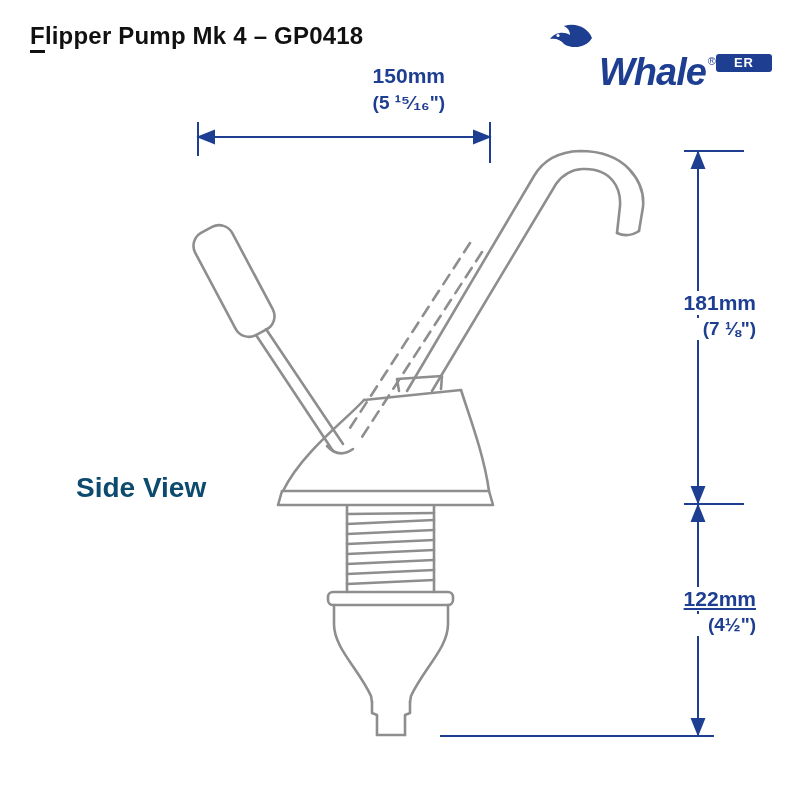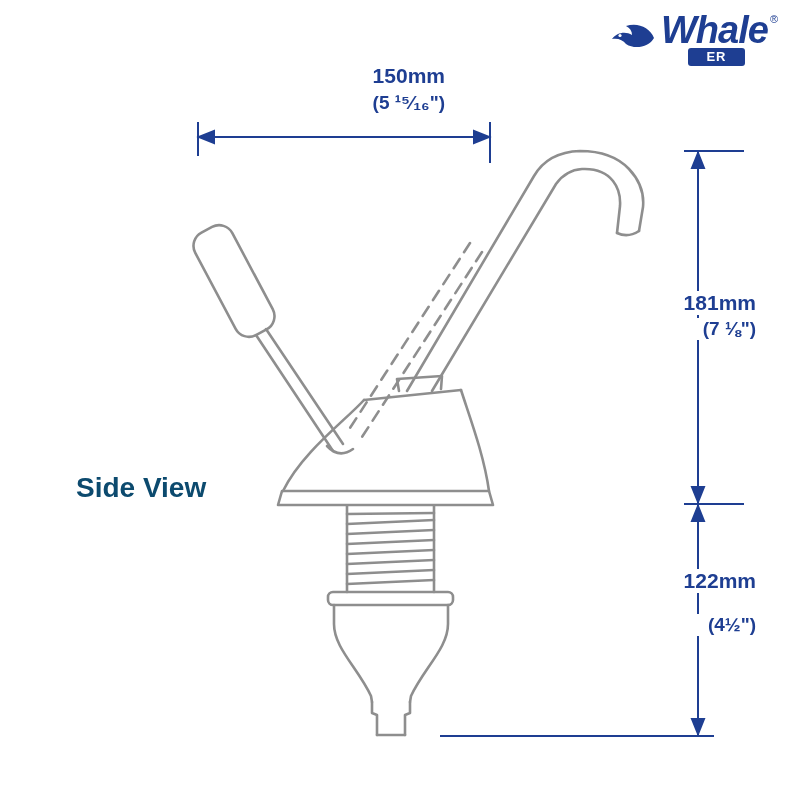--- a/index.html
+++ b/index.html
@@ -28,21 +28,21 @@
     padding-bottom: 1px;
   }
   .logo {
     position: absolute;
     top: 12px;
     right: 22px;
     display: flex;
     align-items: flex-start;
   }
   .logo svg { margin-top: 8px; margin-right: 4px; }
-  .logo .text-col { display: flex; flex-direction: column; align-items: center; }
+  .logo .text-col { display: flex; flex-direction: row; align-items: flex-start; margin-top: 42px; }
   .logo .brand-row { display: flex; align-items: flex-start; }
   .logo .brand {
     font-size: 38px;
     font-weight: bold;
     font-style: italic;
     color: #1E3E92;
     line-height: 36px;
     letter-spacing: -1px;
   }
   .logo .reg {
@@ -75,37 +75,38 @@
     background: #ffffff;
     line-height: 1.15;
     white-space: nowrap;
   }
   .dim-mm { font-size: 21px; }
   .dim-in { font-size: 19px; }
   .lbl-width-mm    { left: 245px; top: 64px;  width: 200px; }
   .lbl-width-in    { left: 245px; top: 92px;  width: 200px; }
   .lbl-hu-mm       { left: 644px; top: 291px; width: 112px; }
   .lbl-hu-in       { left: 644px; top: 318px; width: 112px; }
-  .lbl-hl-mm       { left: 644px; top: 569px; width: 112px; }
+  .lbl-hl-mm       { left: 644px; top: 587px; width: 112px; text-decoration: underline; }
   .lbl-hl-in       { left: 644px; top: 614px; width: 112px; }
   .side-view {
     position: absolute;
     left: 76px;
     top: 472px;
     font-size: 28px;
     font-weight: bold;
     color: #0c4a6e;
     white-space: nowrap;
   }
 </style>
 </head>
 <body>
 
 <div class="page">
 
+  <h1 class="title"><span class="first">F</span><span>lipper Pump Mk 4 – GP0418</span></h1>
 
   <div class="logo">
     <svg width="48" height="30" viewBox="0 0 48 30">
       <path d="M 45 18 C 41 7 28 2 17 6 C 21 8 23 11 23 15 C 17 11 8 12 3 19 C 9 18 14 20 17 24 C 26 30 40 27 45 18 Z" fill="#1E3E92"></path>
       <circle cx="11" cy="15.5" r="1.6" fill="#ffffff"></circle>
     </svg>
     <div class="text-col">
       <div class="brand-row">
         <span class="brand">Whale</span>
         <span class="reg">®</span>

